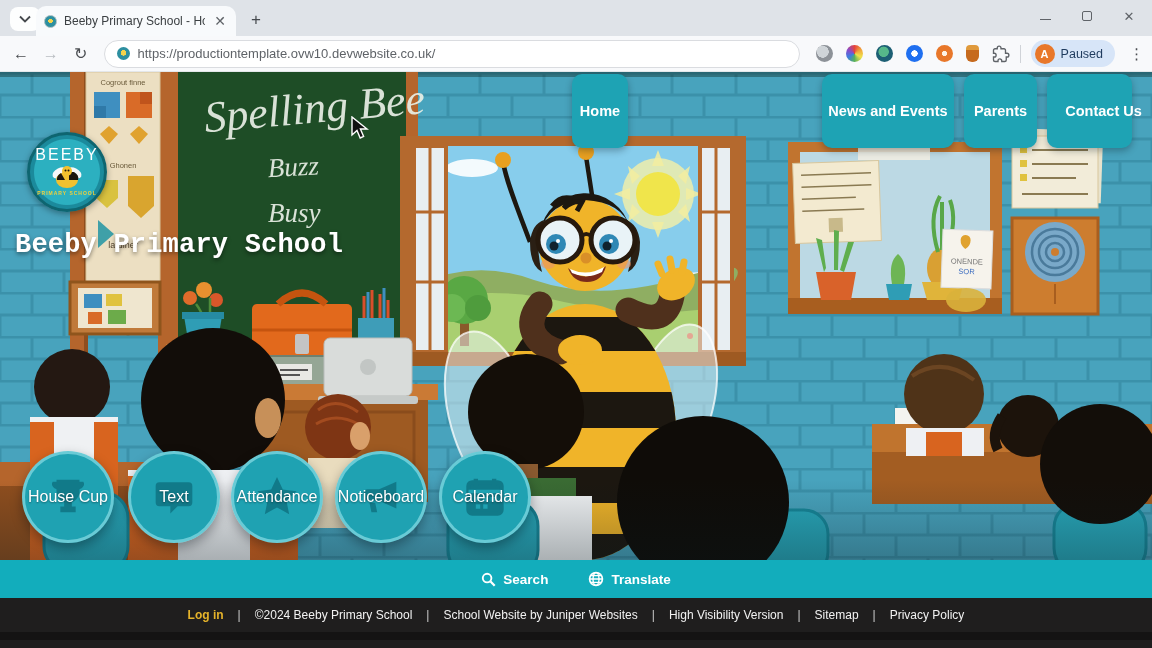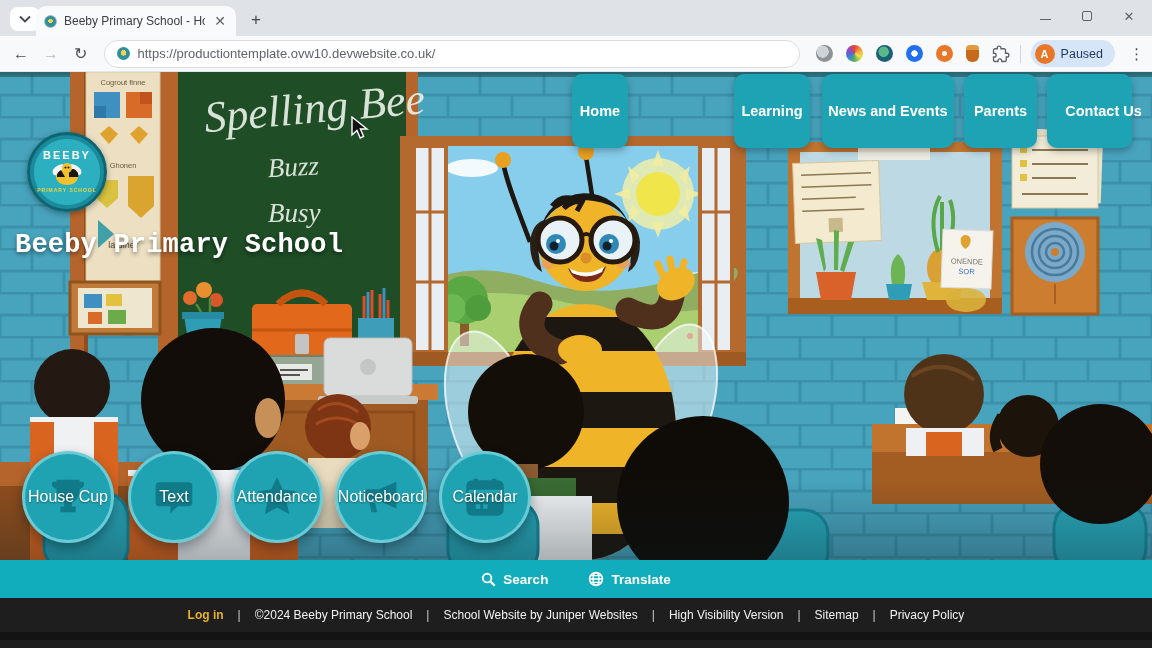--- a/index.html
+++ b/index.html
@@ -42,21 +42,21 @@
   
   .hero { position:relative; width:1152px; height:488px; overflow:hidden; background:#0f766e; }
   .scene { position:absolute; left:0; top:0; }
 
   .mainnav { position:absolute; top:2px; left:0; width:100%; height:80px; }
   .mainnav .nb { position:absolute; top:0; height:74px; background:#1ea3b4; border-radius:10px; color:#fff; font-weight:bold; font-size:14.5px; display:flex; align-items:center; justify-content:center; text-align:center; box-shadow:0 3px 7px rgba(0,20,25,.3); white-space:nowrap; }
   .nb1{left:572px;width:56px;} .nb2{left:644px;width:78px;} .nb3{left:734px;width:76px;}
   .nb4{left:822px;width:132px;} .nb5{left:964px;width:73px;} .nb6{left:1047px;width:85px;padding-left:28px;}
 
   .logo-badge { position:absolute; left:27px; top:60px; width:80px; height:80px; border-radius:50%; background:radial-gradient(circle,#2cb0c0 0 62%,#1b8a9c 64% 100%); border:3px solid #0e6570; box-shadow:0 2px 6px rgba(0,0,0,.35); display:flex; flex-direction:column; align-items:center; justify-content:center; }
-  .logo-top { color:#fff; font-weight:bold; font-size:11px; letter-spacing:2px; margin-top:-2px; }
+  .logo-top { color:#fff; font-weight:normal; font-size:16px; letter-spacing:2px; margin-top:-2px; }
   .logo-bottom { color:#f2cf3a; font-weight:bold; font-size:5px; letter-spacing:1px; }
 
   .site-title { position:absolute; left:15px; top:158px; color:#fff; font-weight:bold; font-size:27px; letter-spacing:.2px; text-shadow:0 2px 4px rgba(0,0,0,.45); font-family:Liberation Mono, monospace; }
 
   .qcircle { position:absolute; width:92px; height:92px; border-radius:50%; background:radial-gradient(circle,#1fa2b2 0 70%,#1a95a6 72% 100%); border:3px solid rgba(110,205,216,.95); box-shadow:0 5px 12px rgba(0,10,15,.35); top:379px; display:flex; align-items:center; justify-content:center; }
   .qc1{left:22px;} .qc2{left:128px;} .qc3{left:231px;} .qc4{left:335px;} .qc5{left:439px;}
   .qcircle svg { position:absolute; opacity:.8; }
   .qlabel { position:relative; color:#fff; font-weight:normal; font-size:16px; text-shadow:0 1px 2px rgba(0,0,0,.4); white-space:nowrap; }
 
   .cursor { position:absolute; left:350px; top:44px; }
@@ -381,21 +381,20 @@
     </g>
 
     <circle cx="703" cy="430" r="86" fill="#0f0c08"></circle>
     <circle cx="1100" cy="392" r="60" fill="#130e09"></circle>
 
     <rect y="408" width="1152" height="80" fill="url(#shade)"></rect>
   </svg>
 
   <nav class="mainnav">
     <a class="nb nb1">Home</a>
-    <a class="nb nb3">Learning</a>
     <a class="nb nb4">News and Events</a>
     <a class="nb nb5">Parents</a>
     <a class="nb nb6">Contact Us</a>
   </nav>
 
   <div class="logo-badge">
     <span class="logo-top">BEEBY</span>
     <svg width="36" height="26" viewBox="0 0 36 26">
       <ellipse cx="11" cy="9" rx="8" ry="5" fill="#f5f8fa" transform="rotate(-25 11 9)"></ellipse>
       <ellipse cx="25" cy="9" rx="8" ry="5" fill="#f5f8fa" transform="rotate(25 25 9)"></ellipse>

